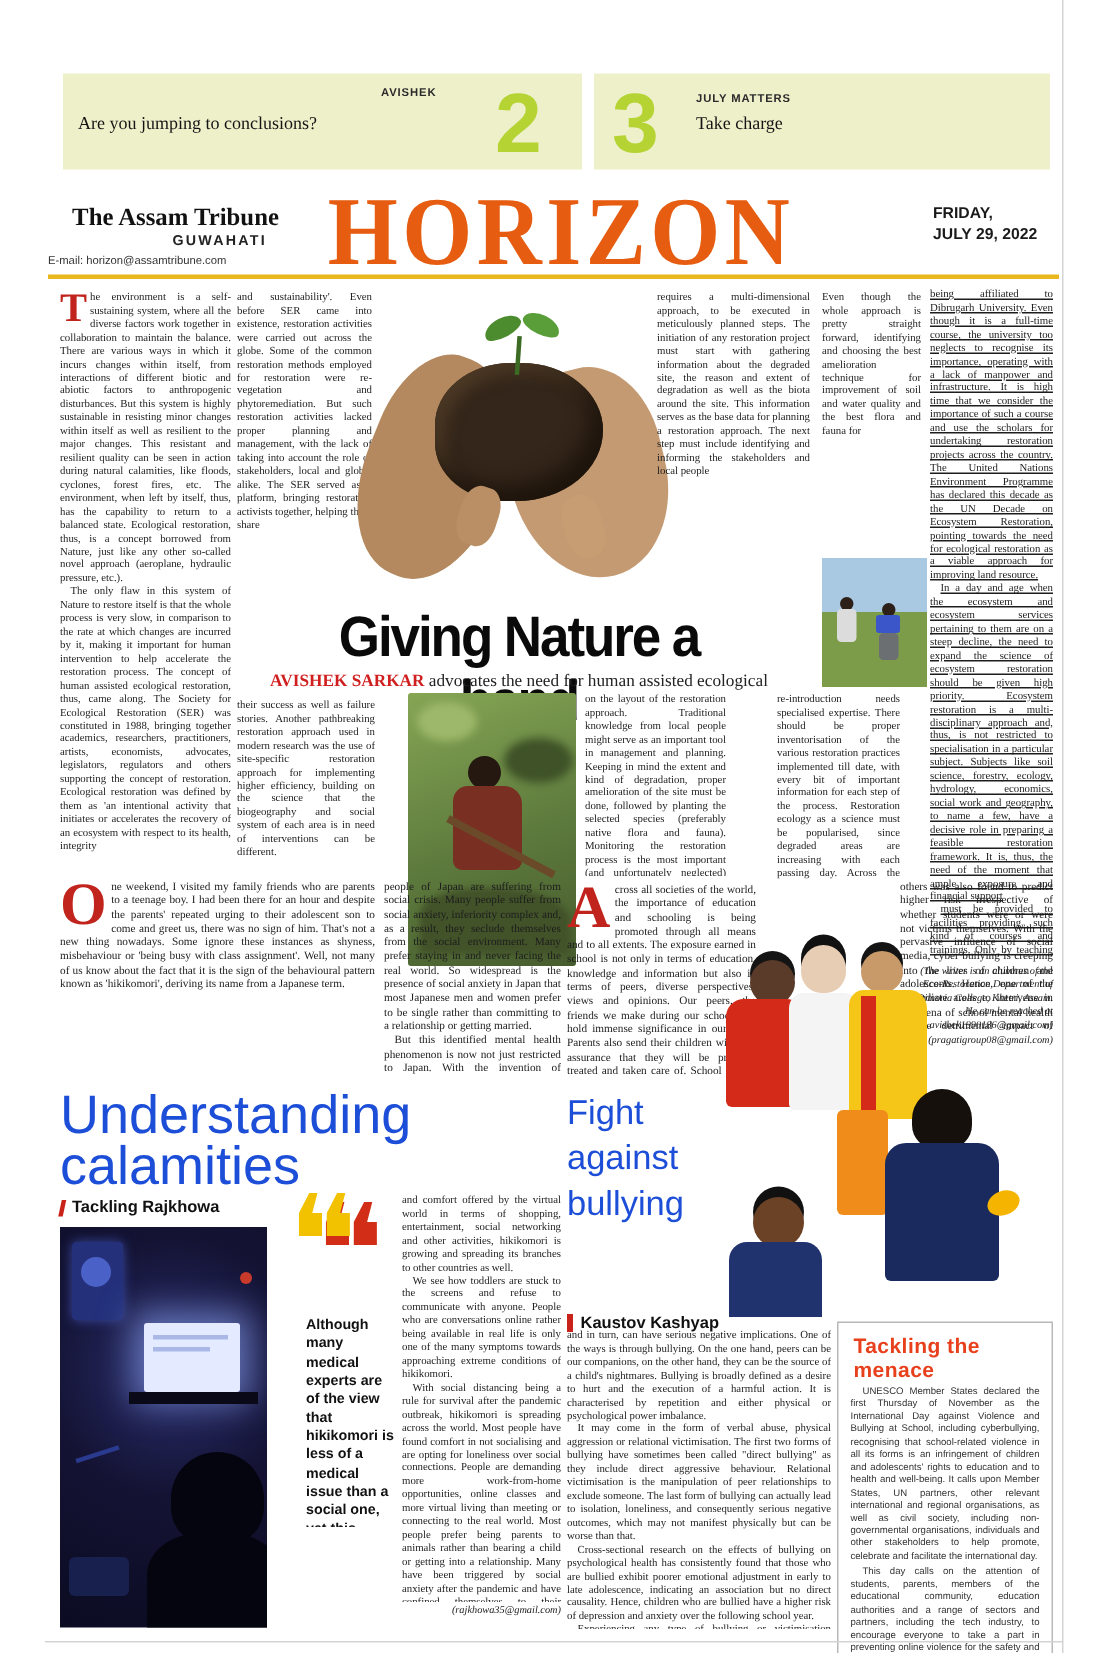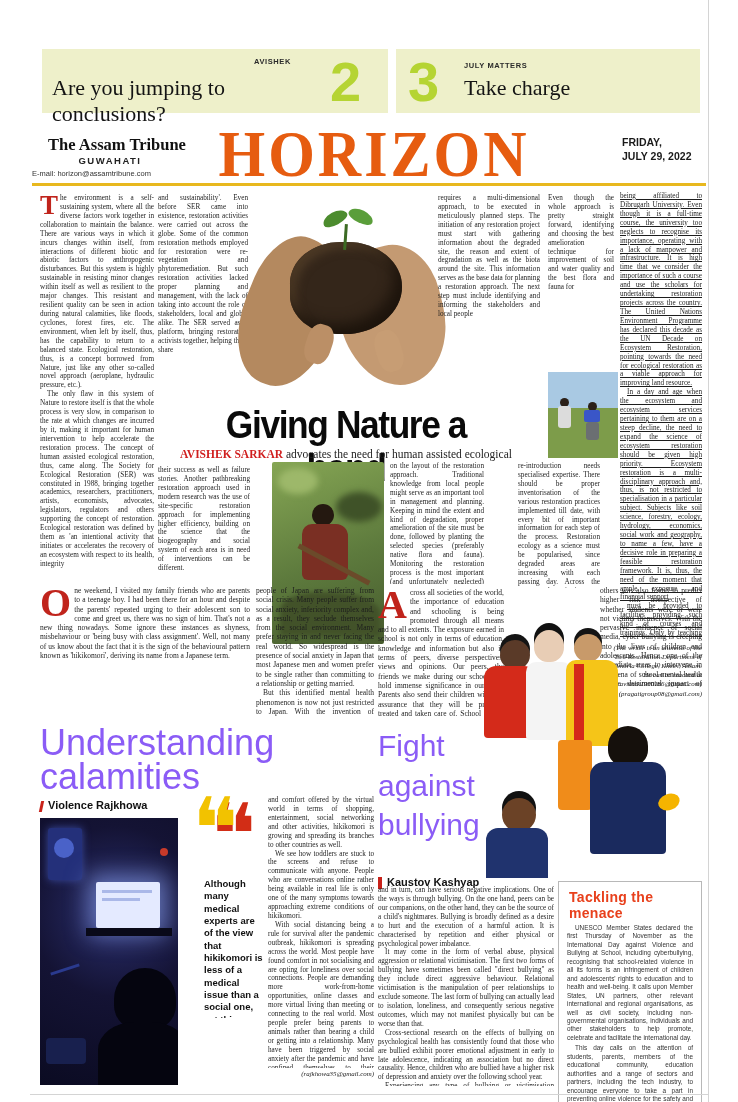--- a/index.html
+++ b/index.html
@@ -3,48 +3,48 @@
 <meta charset="utf-8">
 <style>
   html,body{margin:0;padding:0;background:#ffffff;}
   .page{position:relative;width:738px;height:1102px;background:#fff;overflow:hidden;
         font-family:"Liberation Serif",serif;color:#1c1c1c;}
   .abs{position:absolute;}
   
   .banner{background:#eef0ca;}
   .kicker{font-family:"Liberation Sans",sans-serif;font-size:7.5px;font-weight:bold;
           letter-spacing:.6px;color:#2b2b2b;}
-  .banner-title{font-family:"Liberation Serif",serif;font-size:22px;color:#141414;}
+  .banner-title{font-family:"Liberation Serif",serif;font-size:12px;color:#141414;}
   .banner-num{font-family:"Liberation Sans",sans-serif;font-weight:bold;font-size:56px;
               line-height:1;color:#b5d433;}
   
   .paper-name{font-family:"Liberation Serif",serif;font-weight:bold;font-size:16.5px;color:#111;text-align:center;}
   .paper-city{font-family:"Liberation Sans",sans-serif;font-size:9.5px;font-weight:bold;
-              letter-spacing:1.5px;color:#222;text-align:center;padding-right:14px;}
+              letter-spacing:1.5px;color:#222;text-align:right;padding-right:14px;}
   .section-title{font-family:"Liberation Serif",serif;font-weight:bold;font-size:60px;
                  color:#e65c10;letter-spacing:3px;text-align:center;transform:scaleY(1.08);transform-origin:top;}
   .date-line{font-family:"Liberation Sans",sans-serif;font-size:10.5px;font-weight:600;
              color:#1a1a1a;line-height:1.3;}
   .email-line{font-family:"Liberation Sans",sans-serif;font-size:7.5px;color:#333;}
   .rule-yellow{background:#e8b81e;}
   .hairline{background:#d4d4d4;}
   
   .news{font-size:7.2px;line-height:1.24;text-align:justify;color:#1d1d1d;overflow:hidden;}
   .news p{margin:0;text-indent:7px;}
   .news p:first-child{text-indent:0;}
   .intro{font-size:7.5px;}
   .dc{float:left;font-weight:bold;color:#c0241c;font-size:27px;line-height:23px;padding:0 2px 0 0;}
   .intro .dc{font-size:40px;line-height:33px;padding-right:3px;}
   .credit-italic{font-style:italic;font-size:6.9px;line-height:1.3;text-align:right;color:#222;}
   
   .main-headline{font-family:"Liberation Sans",sans-serif;font-weight:900;font-size:38px;
                  letter-spacing:-1.5px;color:#0a0a0a;text-align:center;transform:scaleX(.93);transform-origin:center;}
   .byline{font-size:11.5px;text-align:center;color:#222;}
   .byline .who{color:#d01f1f;font-weight:bold;}
-  .light-head{font-family:"Liberation Sans",sans-serif;font-weight:300;color:#8b5cf6;line-height:.95;}
+  .light-head{font-family:"Liberation Sans",sans-serif;font-weight:300;color:#1d4ed8;line-height:.95;}
   .author-row{font-family:"Liberation Sans",sans-serif;font-weight:bold;font-size:11px;color:#111;}
   .author-tick{display:inline-block;width:3px;height:11px;background:#c8221a;margin-right:5px;
                transform:skewX(-12deg);vertical-align:middle;}
   
   .pullquote{font-family:"Liberation Sans",sans-serif;font-weight:bold;font-size:9.5px;
              line-height:1.3;color:#111;}
   .qmark{font-family:"DejaVu Serif",serif;font-size:86px;line-height:1;}
   .q-red{color:#d22d16;}
   .q-yellow{color:#f2c200;}
   
@@ -186,21 +186,21 @@
     <div class="shape" style="left:40px;top:180px;width:34px;height:34px;background:#6b4226;border-radius:50%;box-shadow:0 -7px 0 0 #111;"></div>
     <div class="shape" style="left:24px;top:210px;width:62px;height:50px;background:#20336e;border-radius:12px 12px 0 0;"></div>
     <div class="shape" style="left:196px;top:176px;width:22px;height:16px;background:#f5b400;border-radius:50%;transform:rotate(-20deg);"></div>
   </div>
 
   <div class="abs light-head" style="left:40px;top:726px;width:334px;font-size:36px;">
     <div>Understanding</div>
     <div>calamities</div>
   </div>
   <div class="abs author-row" style="left:40px;top:799px;">
-    <span class="author-tick"></span><span>Violence Rajkhowa</span>
+    <span class="author-tick"></span><span>Tackling Rajkhowa</span>
   </div>
 
   <div class="abs shape hiki-illo" style="left:40px;top:818px;width:138px;height:267px;">
     <div class="shape" style="left:8px;top:10px;width:34px;height:52px;background:#24307a;border-radius:3px;box-shadow:0 0 8px #3a4aa0;"></div>
     <div class="shape" style="left:14px;top:20px;width:20px;height:20px;background:#4a62c8;border-radius:50%;"></div>
     <div class="shape" style="left:56px;top:64px;width:64px;height:46px;background:#e4eaff;border-radius:2px;box-shadow:0 0 22px 8px rgba(150,175,255,.55);"></div>
     <div class="shape" style="left:62px;top:72px;width:50px;height:3px;background:#aab8e8;"></div>
     <div class="shape" style="left:62px;top:80px;width:38px;height:3px;background:#aab8e8;"></div>
     <div class="shape" style="left:46px;top:110px;width:86px;height:8px;background:#090918;"></div>
     <div class="shape" style="left:74px;top:150px;width:62px;height:62px;background:#05050f;border-radius:50% 50% 40% 40%;"></div>
@@ -216,21 +216,21 @@
   </div>
   <div class="abs pullquote" style="left:204px;top:878px;width:60px;height:140px;overflow:hidden;">Although many medical experts are of the view that hikikomori is less of a medical issue than a social one, yet this phenomenon needs serious attention and care.</div>
 
   <div class="abs news" style="left:268px;top:796px;width:106px;height:272px;">
       <p>and comfort offered by the virtual world in terms of shopping, entertainment, social networking and other activities, hikikomori is growing and spreading its branches to other countries as well.</p>
       <p>We see how toddlers are stuck to the screens and refuse to communicate with anyone. People who are conversations online rather being available in real life is only one of the many symptoms towards approaching extreme conditions of hikikomori.</p>
       <p>With social distancing being a rule for survival after the pandemic outbreak, hikikomori is spreading across the world. Most people have found comfort in not socialising and are opting for loneliness over social connections. People are demanding more work-from-home opportunities, online classes and more virtual living than meeting or connecting to the real world. Most people prefer being parents to animals rather than bearing a child or getting into a relationship. Many have been triggered by social anxiety after the pandemic and have confined themselves to their personal spaces and avoided visiting schools, colleges and workspaces.</p>
     </div>
   <div class="abs credit-italic" style="left:268px;top:1070px;width:106px;">(rajkhowa35@gmail.com)</div>
 
-  <div class="abs light-head" style="left:378px;top:726px;width:160px;font-size:30px;line-height:1.32;">
+  <div class="abs light-head" style="left:378px;top:726px;width:160px;font-size:23px;line-height:1.32;">
     <div>Fight</div>
     <div>against</div>
     <div>bullying</div>
   </div>
   <div class="abs author-row" style="left:378px;top:876px;">
     <span class="author-tick" style="transform:none;width:4px;height:12px;"></span><span>Kaustov Kashyap</span>
   </div>
   <div class="abs news" style="left:378px;top:886px;width:176px;height:200px;">
       <p>and in turn, can have serious negative implications. One of the ways is through bullying. On the one hand, peers can be our companions, on the other hand, they can be the source of a child's nightmares. Bullying is broadly defined as a desire to hurt and the execution of a harmful action. It is characterised by repetition and either physical or psychological power imbalance.</p>
       <p>It may come in the form of verbal abuse, physical aggression or relational victimisation. The first two forms of bullying have sometimes been called "direct bullying" as they include direct aggressive behaviour. Relational victimisation is the manipulation of peer relationships to exclude someone. The last form of bullying can actually lead to isolation, loneliness, and consequently serious negative outcomes, which may not manifest physically but can be worse than that.</p>

